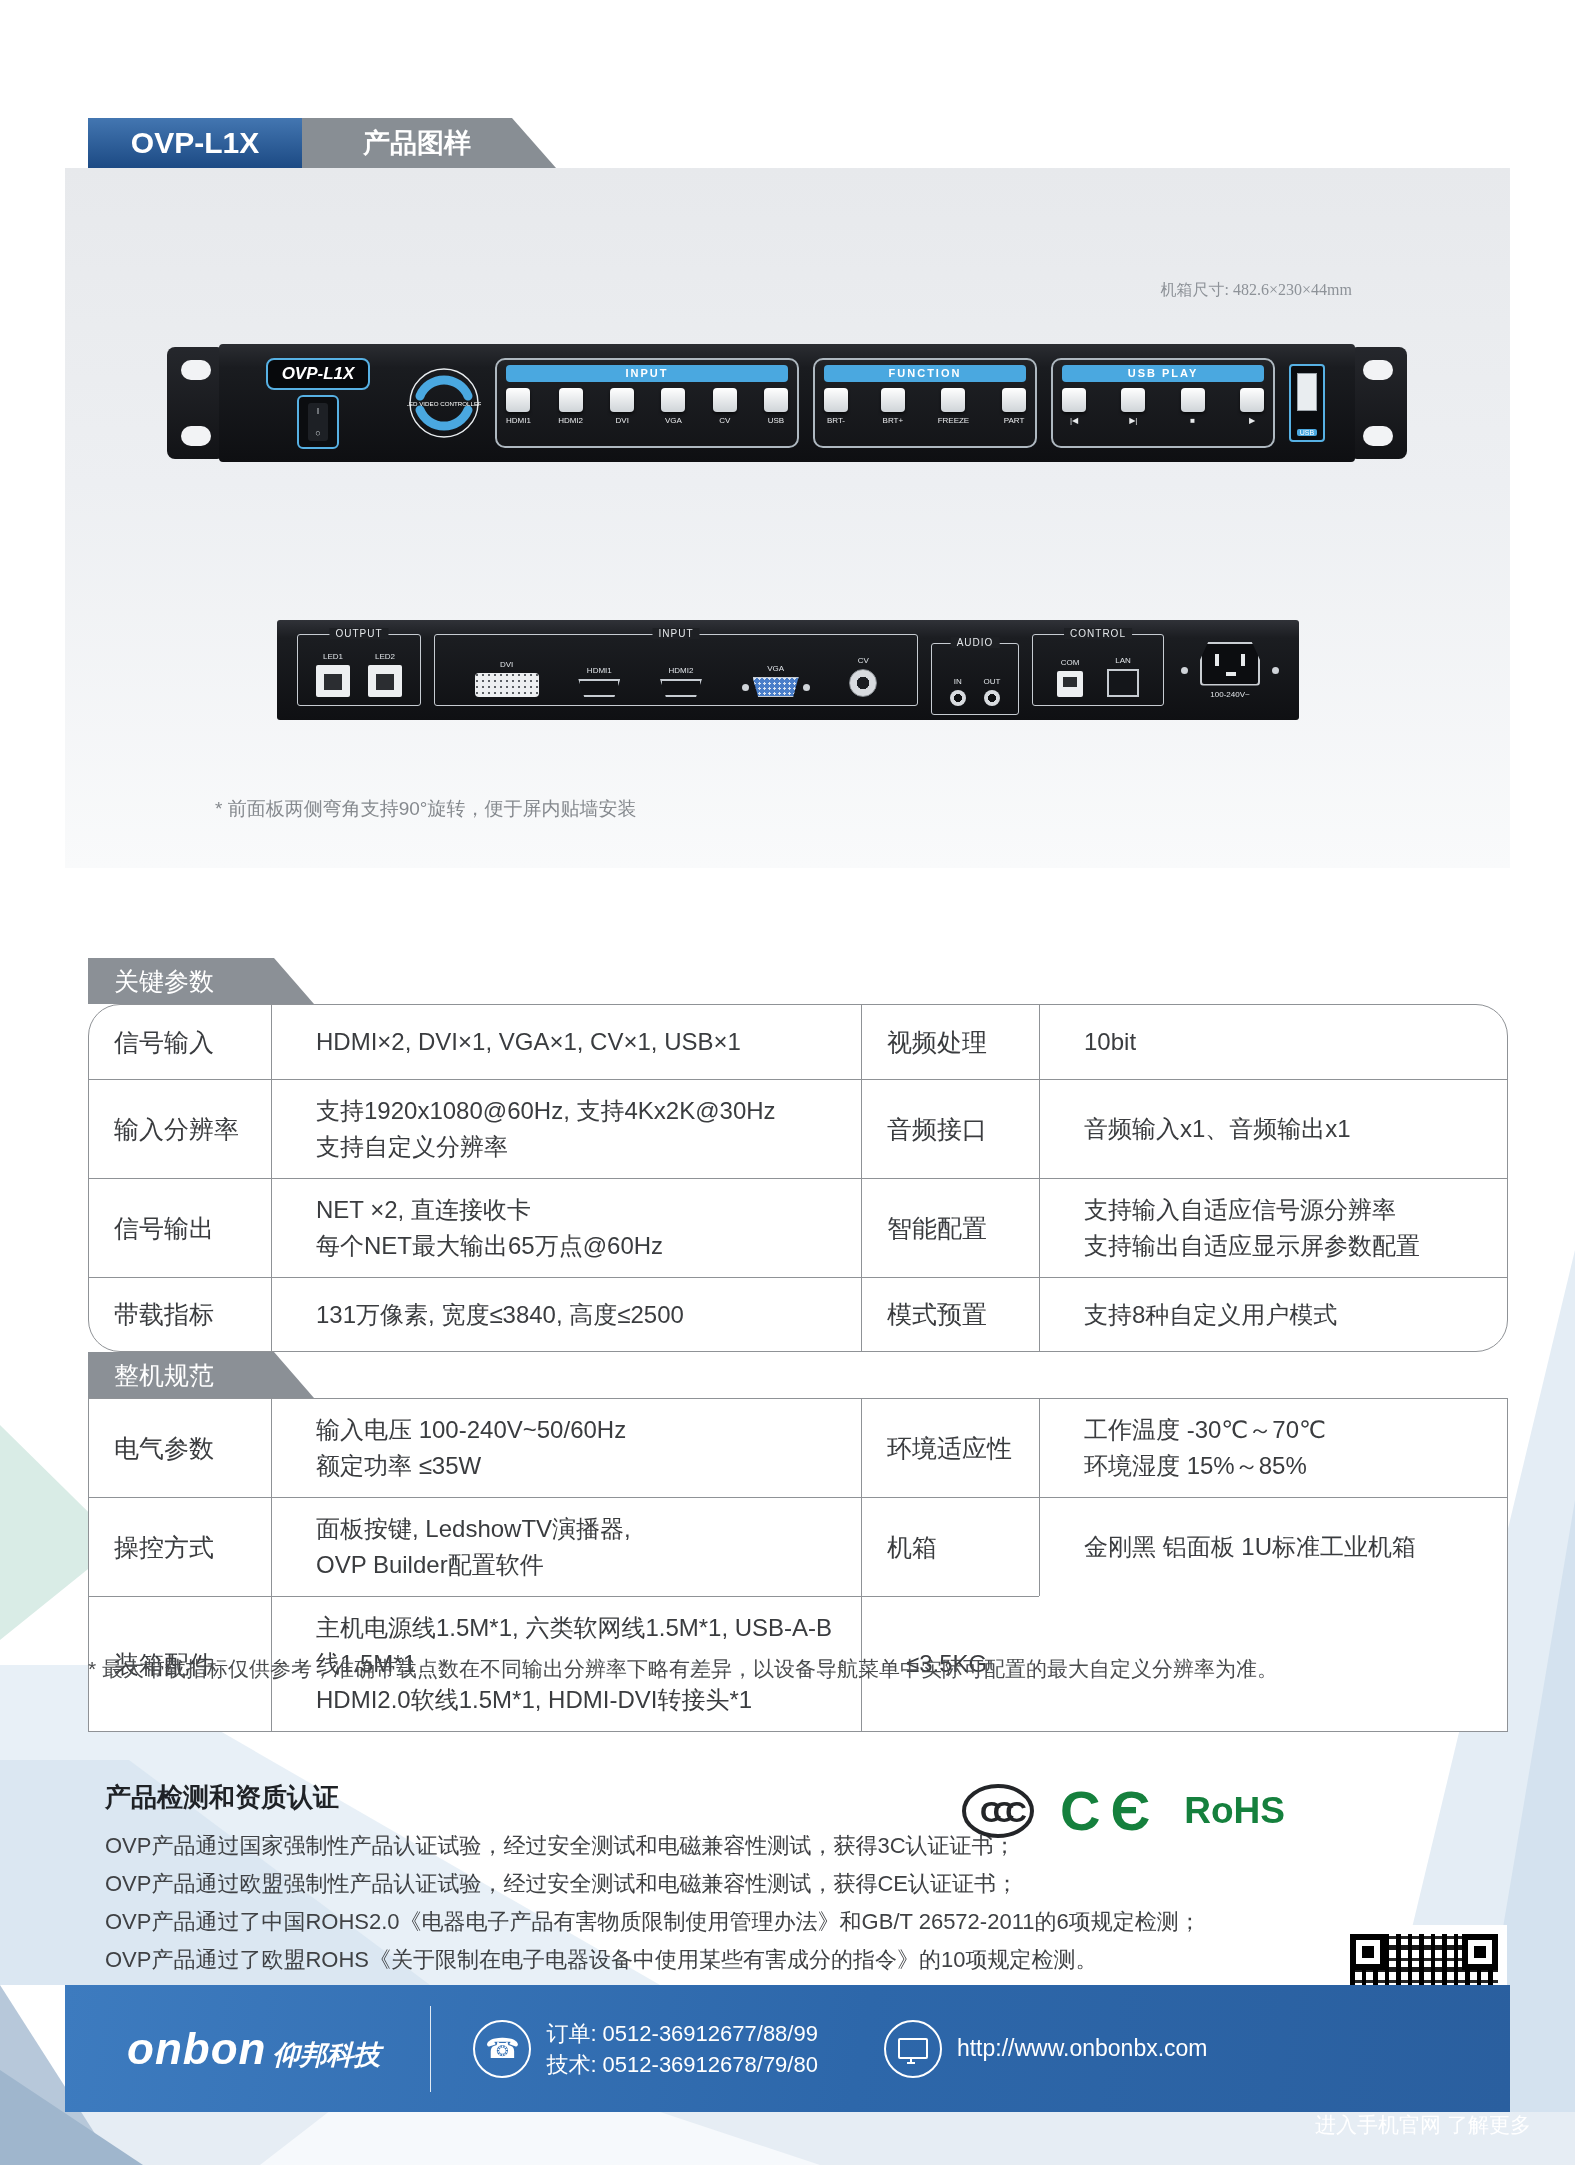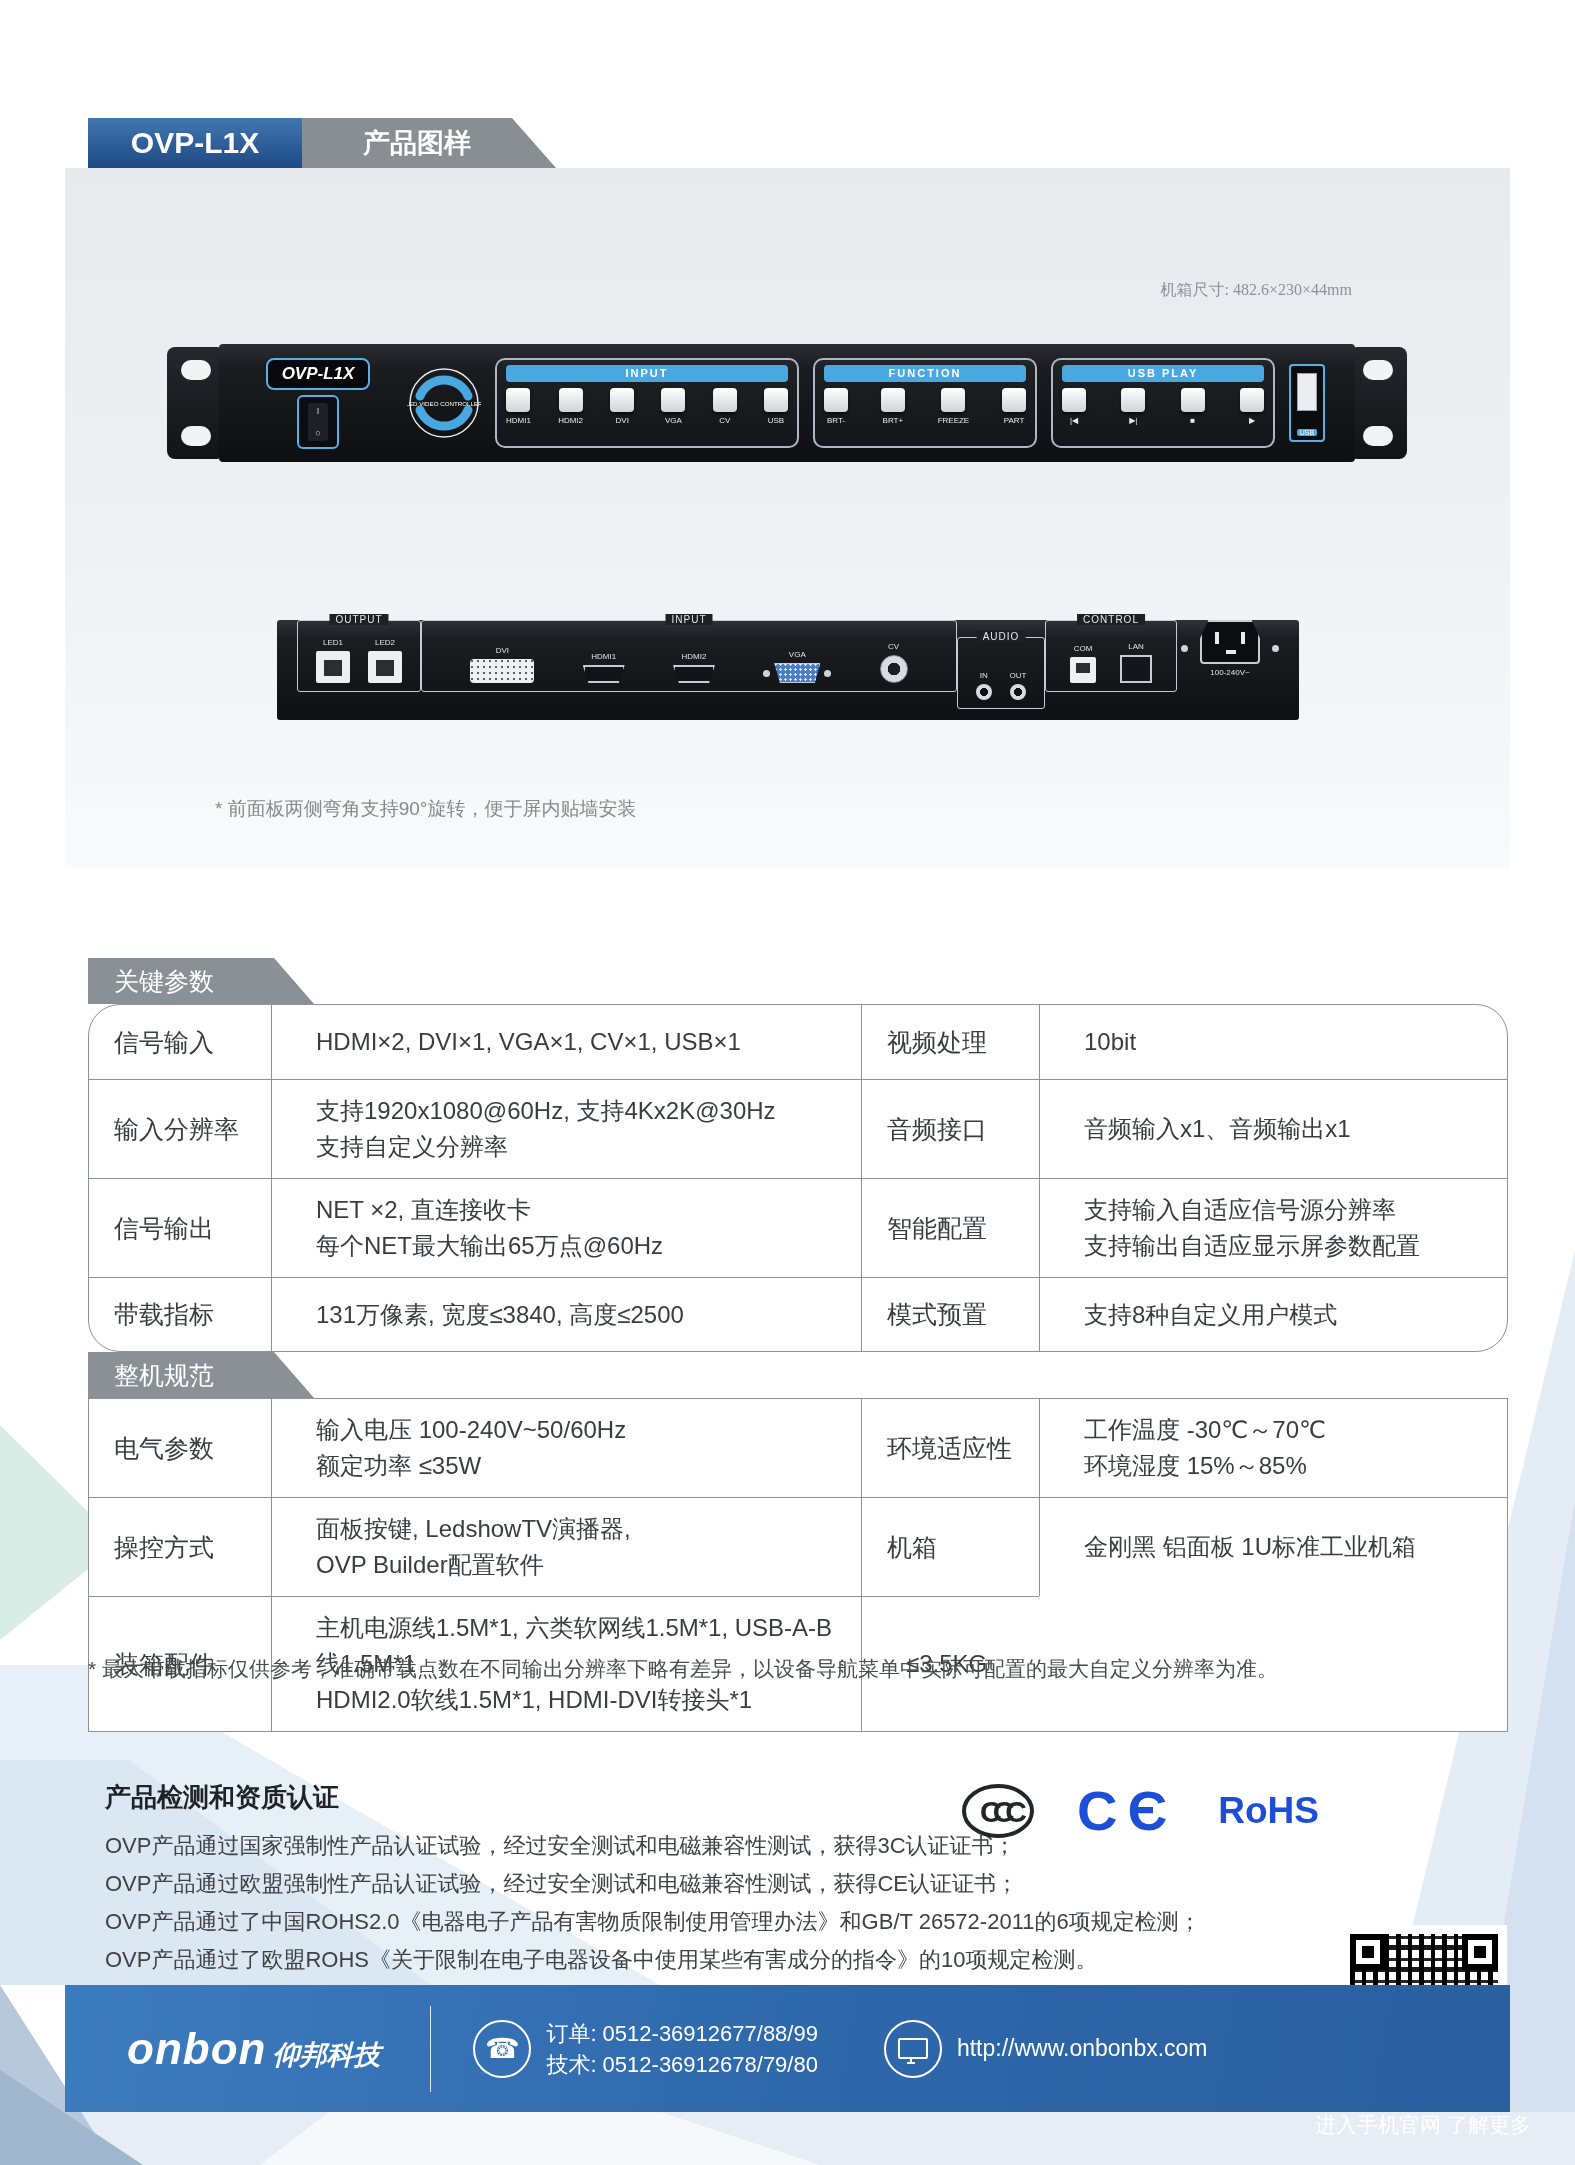--- a/index.html
+++ b/index.html
@@ -66,21 +66,21 @@
     box-shadow:0 2px 3px rgba(0,0,0,.65);}
   .blbl{color:#e8eaec;font-size:8px;white-space:nowrap;}
   .usb-port{width:36px;height:78px;border:2px solid #57b1e4;border-radius:4px;background:#0a0c0f;
     display:flex;flex-direction:column;align-items:center;justify-content:space-between;padding:7px 0 4px;box-sizing:border-box;}
   .usb-slot{width:18px;height:36px;background:#e9edf0;border:1px solid #9aa2a8;}
   .usb-tag{background:#4aa8e0;color:#fff;font-size:7px;padding:0 3px;border-radius:2px;}
 
   
   .device-back{position:absolute;left:212px;top:452px;width:1022px;height:100px;}
   .back-body{width:100%;height:100%;background:linear-gradient(180deg,#303238 0%,#1b1d21 18%,#0f1013 100%);
-    border-radius:3px;display:flex;align-items:flex-start;padding:0 20px;box-sizing:border-box;}
+    border-radius:3px;display:flex;align-items:center;gap:13px;padding:0 20px;box-sizing:border-box;}
   .bgroup{position:relative;height:72px;border:1px solid #c7ccd2;border-radius:3px;
     display:flex;align-items:flex-end;justify-content:space-evenly;gap:8px;padding:16px 8px 8px;box-sizing:border-box;}
   .bgroup-title{position:absolute;top:-7px;left:50%;transform:translateX(-50%);background:#1e2024;
     padding:0 6px;color:#e6e9ec;font-size:10px;letter-spacing:1px;white-space:nowrap;}
   .g-out{width:124px;}.g-in{flex:1;}.g-audio{width:88px;margin-top:17px;}.g-ctrl{width:132px;}
   .port{display:flex;flex-direction:column;align-items:center;gap:4px;}
   .plabel{color:#dfe3e7;font-size:8px;white-space:nowrap;}
   .rj45w{width:34px;height:32px;background:#edeff1;border-radius:2px;position:relative;}
   .rj45w::after{content:"";position:absolute;left:8px;top:9px;width:18px;height:16px;background:#2b2d31;}
   .dvi{width:64px;height:24px;background:#edeff1;border-radius:4px;
@@ -116,21 +116,21 @@
   .c{border-left:1px solid #8f9296;border-top:1px solid #8f9296;display:flex;align-items:center;box-sizing:border-box;}
   .param-table .c:nth-child(-n+4){border-top:none;}
   .param-table .c:nth-child(4n+1){border-left:none;}
   .lab{padding:16px 8px 16px 25px;font-size:25px;color:#3a3c3f;}
   .val{padding:13px 12px 13px 44px;font-size:24px;color:#3a3c3f;white-space:pre-line;line-height:36px;min-height:74px;}
   .footnote{position:absolute;left:88px;top:1655px;font-size:21px;color:#4a4c4e;z-index:2;}
 
   
   .cert-title{position:absolute;left:105px;top:1780px;font-size:26px;font-weight:bold;color:#1f2226;z-index:2;}
   .cert-lines{position:absolute;left:105px;top:1827px;font-size:22px;color:#3f4144;line-height:38px;z-index:2;}
-  .cert-marks{position:absolute;left:960px;top:1778px;display:flex;align-items:center;gap:41px;z-index:2;color:#1d4ed8;}
+  .cert-marks{position:absolute;left:960px;top:1778px;display:flex;align-items:center;gap:24px;z-index:2;color:#15803d;}
   .ce-logo{font-size:56px;font-weight:bold;letter-spacing:10px;}
   .rohs-logo{font-size:37px;font-weight:bold;letter-spacing:0;}
 
   
   .footer{position:absolute;left:65px;top:1985px;width:1445px;height:127px;z-index:2;
     background:linear-gradient(100deg,#3d7bbf 0%,#2d67aa 55%,#2a5f9f 100%);display:flex;align-items:center;color:#fff;}
   .f-logo{margin-left:62px;display:flex;align-items:baseline;gap:6px;}
   .f-logo .main{font-size:44px;font-weight:bold;font-style:italic;letter-spacing:1px;}
   .f-logo .sub{font-size:27px;font-weight:bold;font-style:italic;}
   .f-div{width:1px;height:86px;background:rgba(255,255,255,.85);margin:0 42px 0 50px;}

